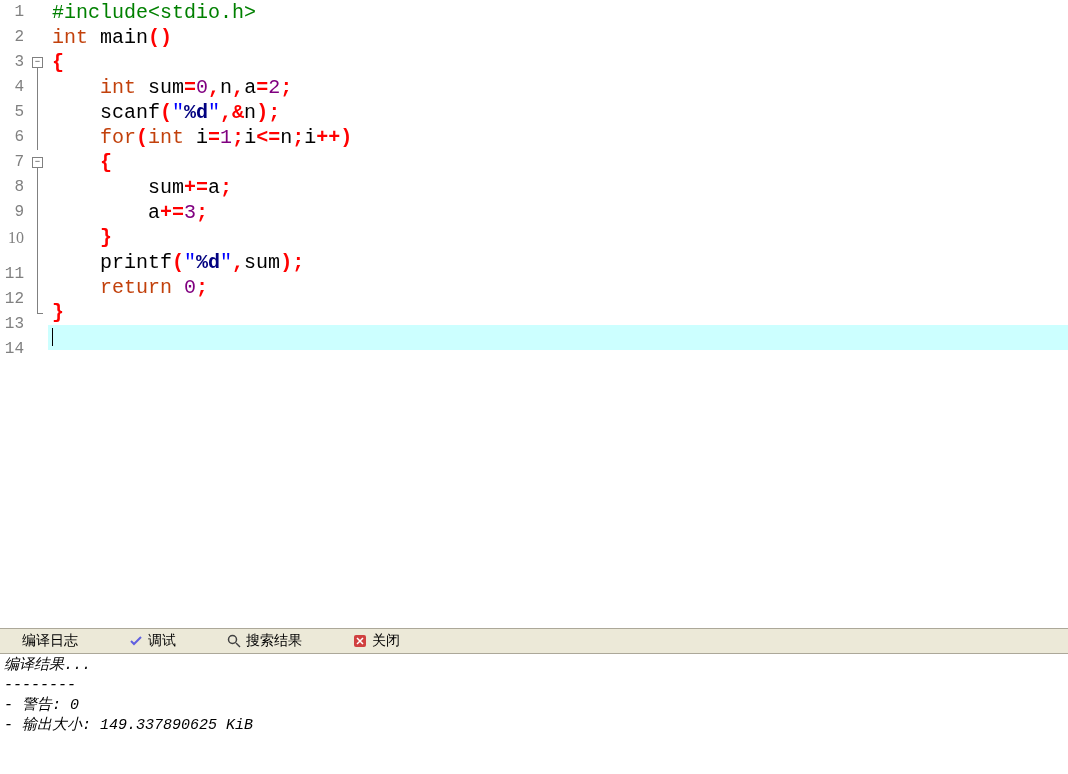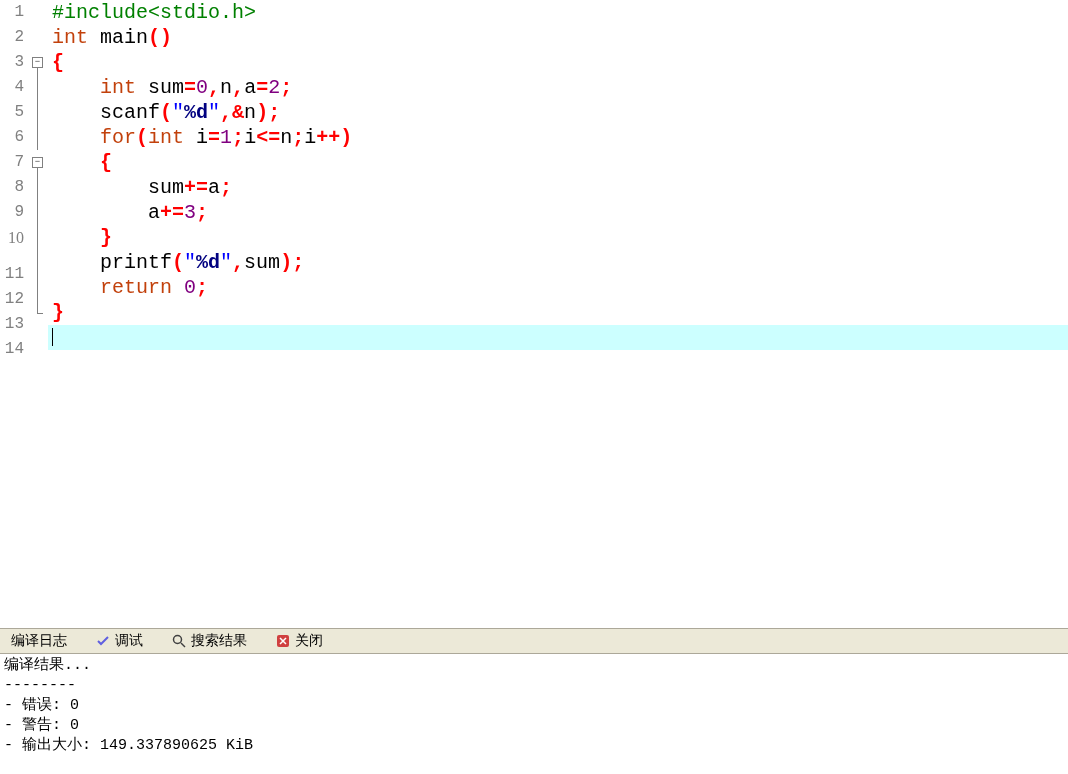--- a/index.html
+++ b/index.html
@@ -101,38 +101,39 @@
   height: 26px;
   font-family: "Microsoft YaHei", sans-serif;
   font-size: 14px;
   gap: 6px;
   padding-left: 0;
 }
 .panel-tab {
   display: flex;
   align-items: center;
   gap: 4px;
-  padding: 2px 11px;
+  padding: 2px 22px;
   cursor: pointer;
 }
 .tab-icon {
   display: inline-flex;
   width: 16px;
   height: 16px;
   align-items: center;
   justify-content: center;
 }
 .output-panel {
   background: #fff;
   font-family: SimSun, "Courier New", monospace;
   font-size: 15px;
   line-height: 20px;
   padding: 2px 4px;
   height: 120px;
   overflow: hidden;
+  font-style: italic;
 }
 </style>
 </head>
 <body>
 
 <div class="editor-area">
   <div class="gutter" id="gutter">
       <div style="height: 25px;">1</div>
       <div style="height: 25px;">2</div>
       <div style="height: 25px;">3</div>
@@ -196,21 +197,18 @@
         </svg>
     </span>
     <span>关闭</span>
   </div>
 </div>
 
 <div class="output-panel">
   <div>编译结果...</div>
   <div>--------</div>
   <div>
-    <span>- 错误:</span> <span>0</span>
-  </div>
-  <div>
     <span>- 警告:</span> <span>0</span>
   </div>
   <div>
     <span>- 输出大小:</span> <span>149.337890625 KiB</span>
   </div>
 </div>
 
 </body></html>

